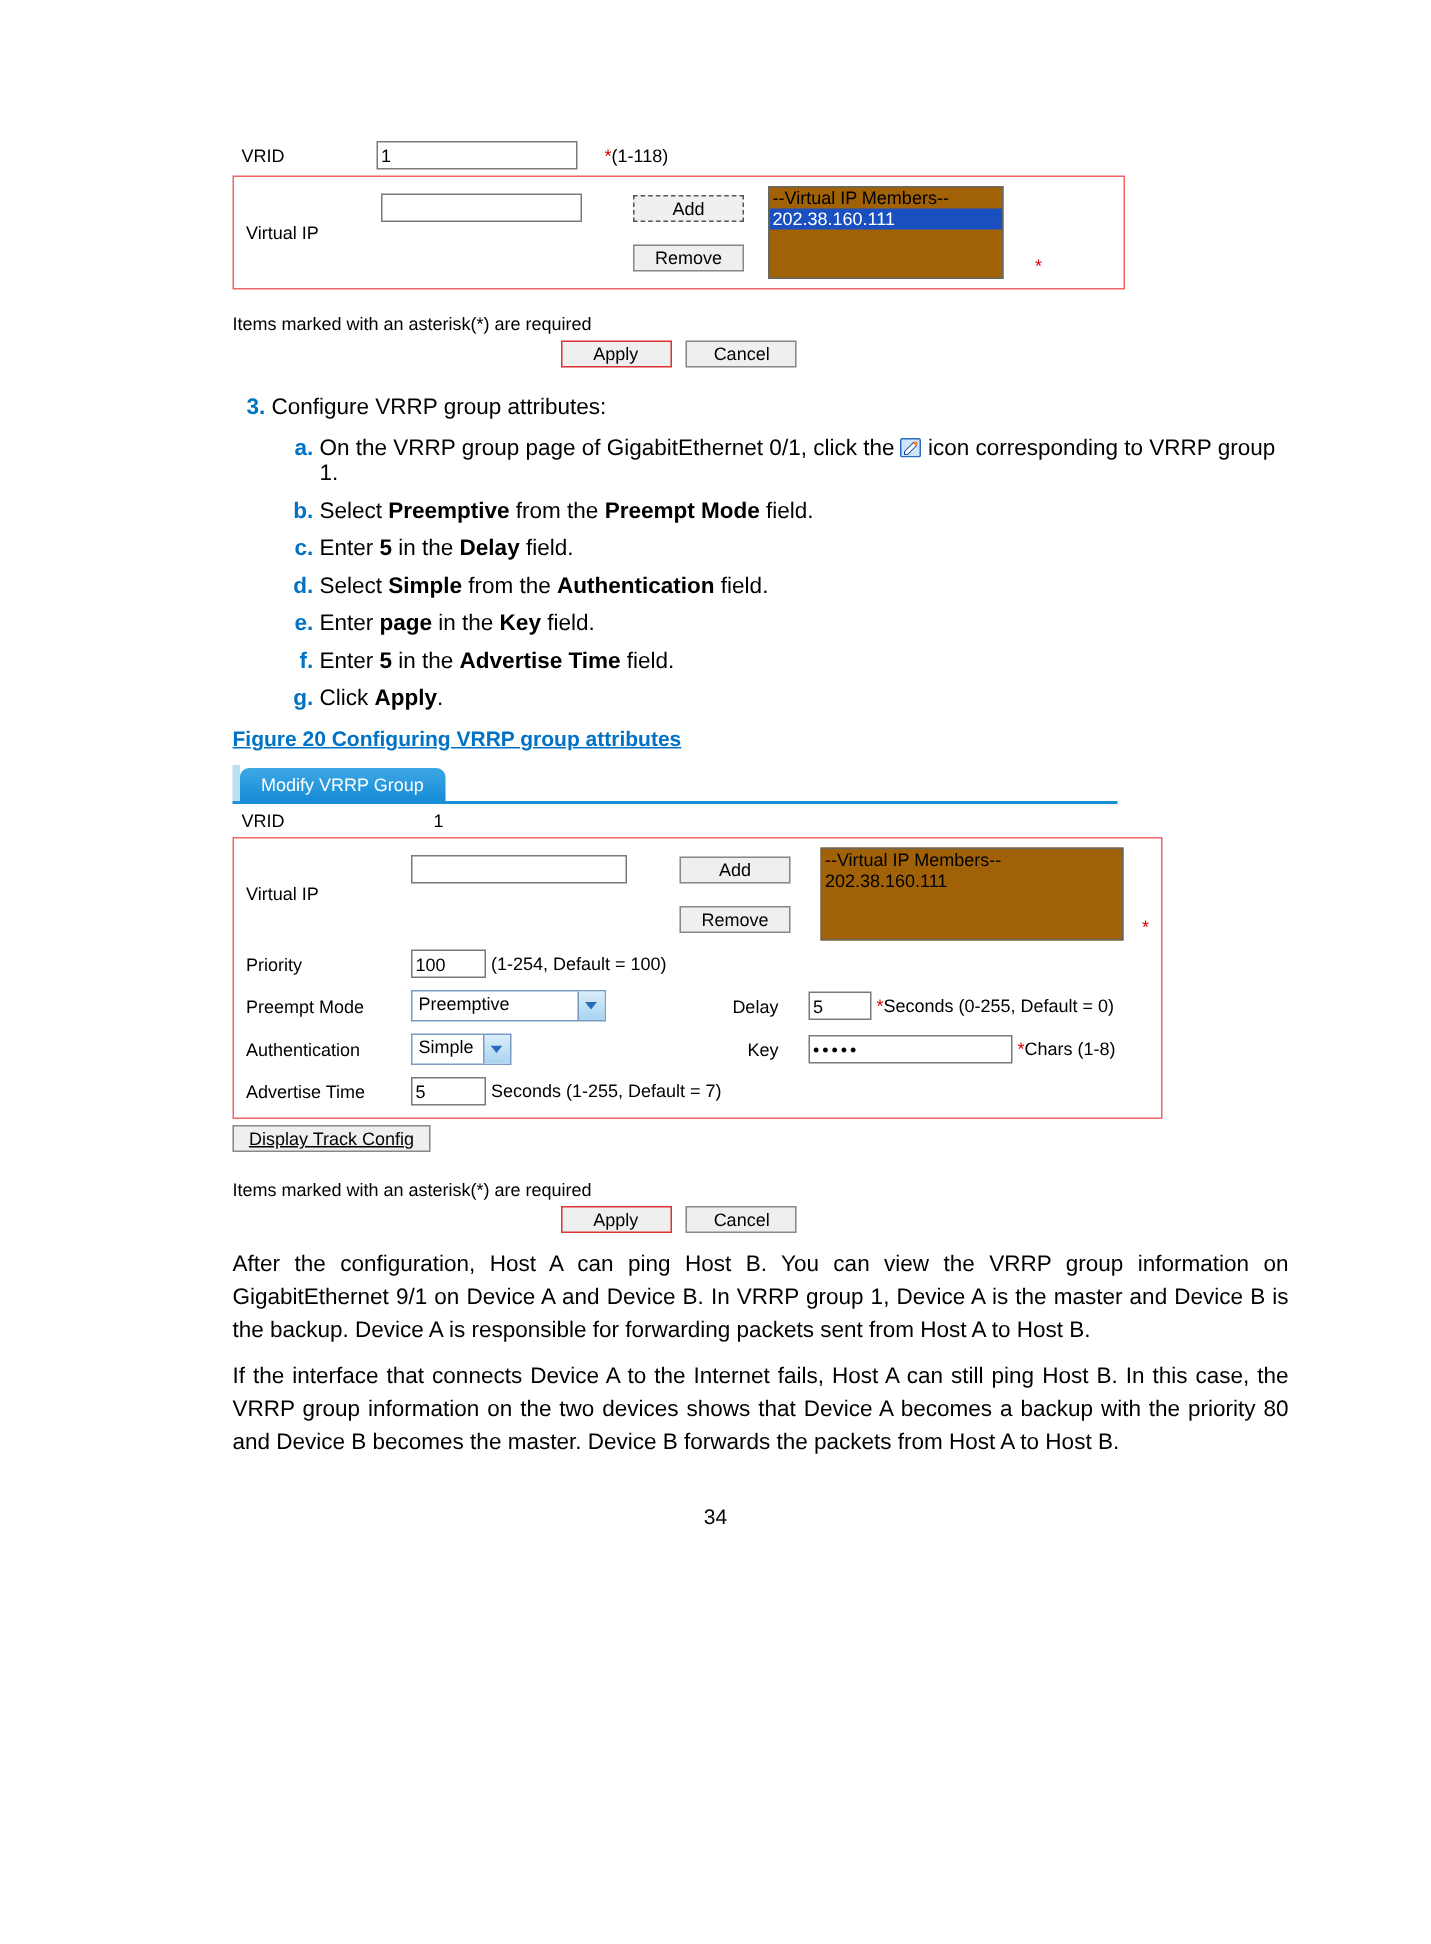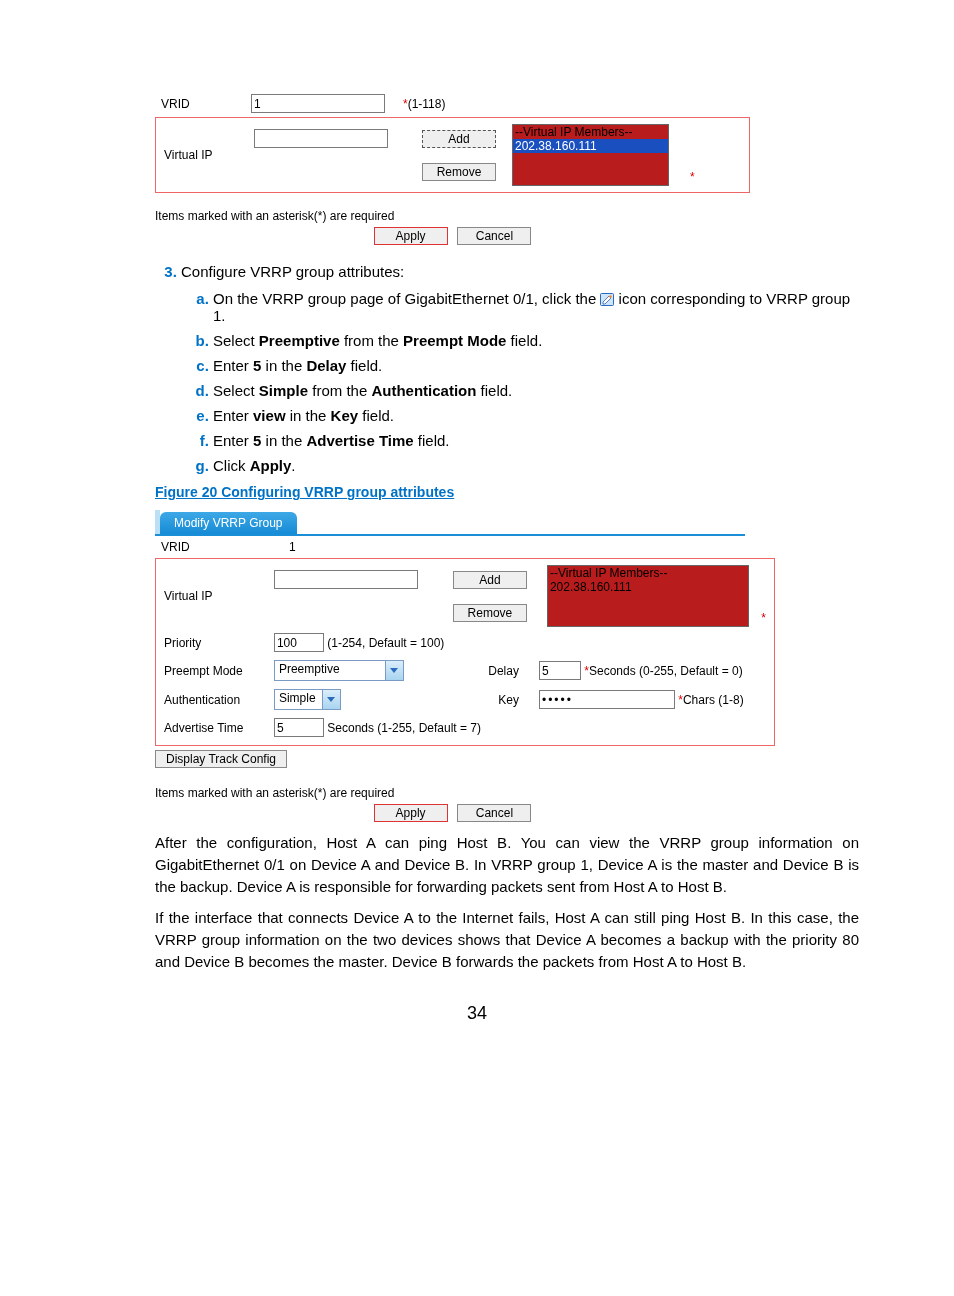--- a/index.html
+++ b/index.html
@@ -78,21 +78,21 @@
     padding: 1px 10px;
     min-width: 52px;
     text-align: center;
     display: inline-block;
     cursor: pointer;
   }
   .btn-red { border: 1px solid #d33; }
   .btn-dashed { border: 1px dashed #555; background: #efefef; }
   .members-box {
     border: 1px solid #666;
-    background: #b91c1c;
+    background: #a16207;
     width: 155px;
     height: 60px;
     font-size: 12px;
     overflow: hidden;
   }
   .members-header {
     padding: 0 2px;
   }
   .members-row-sel {
     background: #1a4fc0;
@@ -161,21 +161,21 @@
   }
   .dd-arrow svg { width: 8px; height: 5px; }
   .body-text {
     margin: 10px 0 0 60px;
     font-size: 15px;
     text-align: justify;
     line-height: 1.45;
   }
   .page-num {
     text-align: center;
-    font-size: 18px;
+    font-size: 14px;
     margin-top: 30px;
   }
   .bold { font-weight: bold; }
 </style>
 </head>
 <body>
 
 <div class="page">
 
 
@@ -231,21 +231,21 @@
         <li>
           <span>On the VRRP group page of GigabitEthernet 0/1, click the </span><span class="edit-icon"><svg viewBox="0 0 14 13">
                 <rect x="0.5" y="0.5" width="13" height="12" rx="1" fill="#cfe5fb" stroke="#2a6bbb"></rect>
                 <path d="M3 9 L9 3 L11 5 L5 11 L3 11 Z" fill="#fff" stroke="#1a4b9b" stroke-width="0.7"></path>
                 <circle cx="10.5" cy="3.5" r="1.3" fill="#ff8a2a"></circle>
               </svg></span><span> icon corresponding to VRRP group 1.</span>
         </li>
         <li><span>Select </span><span class="bold">Preemptive</span><span> from the </span><span class="bold">Preempt Mode</span><span> field.</span></li>
         <li><span>Enter </span><span class="bold">5</span><span> in the </span><span class="bold">Delay</span><span> field.</span></li>
         <li><span>Select </span><span class="bold">Simple</span><span> from the </span><span class="bold">Authentication</span><span> field.</span></li>
-        <li><span>Enter </span><span class="bold">view</span><span> in the </span><span class="bold">Key</span><span> field.</span></li>
+        <li><span>Enter </span><span class="bold">page</span><span> in the </span><span class="bold">Key</span><span> field.</span></li>
         <li><span>Enter </span><span class="bold">5</span><span> in the </span><span class="bold">Advertise Time</span><span> field.</span></li>
         <li><span>Click </span><span class="bold">Apply</span><span>.</span></li>
       </ol>
     </li>
   </ol>
 
   <div class="fig-caption" style="margin-top:6px;text-decoration:underline;">Figure 20 Configuring VRRP group attributes</div>
 
   <div class="panel">
     <div class="tabstrip">
@@ -321,28 +321,28 @@
             <tr>
               <td style="padding:6px;">Advertise Time</td>
               <td colspan="4"><input class="field-input" style="width: 44px;" value="5"> <span>Seconds (1-255, Default = 7)</span></td>
             </tr>
           </tbody>
                 </table>
           </div>
         </td>
       </tr>
       <tr>
-        <td colspan="5" style="padding:4px 0 2px 0;"><span class="btn" style="min-width:auto;">Display Track Config</span></td>
+        <td colspan="5" style="padding:4px 0 2px 0;"><span class="btn" style="min-width:auto;text-decoration:underline;">Display Track Config</span></td>
       </tr>
     </tbody>
       </table>
   </div>
   <div class="footnote">Items marked with an asterisk(*) are required</div>
   <div class="apply-row">
     <span class="btn btn-red">Apply</span>
     <span class="btn">Cancel</span>
   </div>
 
-  <div class="body-text">After the configuration, Host A can ping Host B. You can view the VRRP group information on GigabitEthernet 0/1 on Device A and Device B. In VRRP group 1, Device A is the master and Device B is the backup. Device A is responsible for forwarding packets sent from Host A to Host B.</div>
+  <div class="body-text">After the configuration, Host A can ping Host B. You can view the VRRP group information on GigabitEthernet 9/1 on Device A and Device B. In VRRP group 1, Device A is the master and Device B is the backup. Device A is responsible for forwarding packets sent from Host A to Host B.</div>
   <div class="body-text">If the interface that connects Device A to the Internet fails, Host A can still ping Host B. In this case, the VRRP group information on the two devices shows that Device A becomes a backup with the priority 80 and Device B becomes the master. Device B forwards the packets from Host A to Host B.</div>
 
   <div class="page-num">34</div>
 </div>
 
 </body></html>

